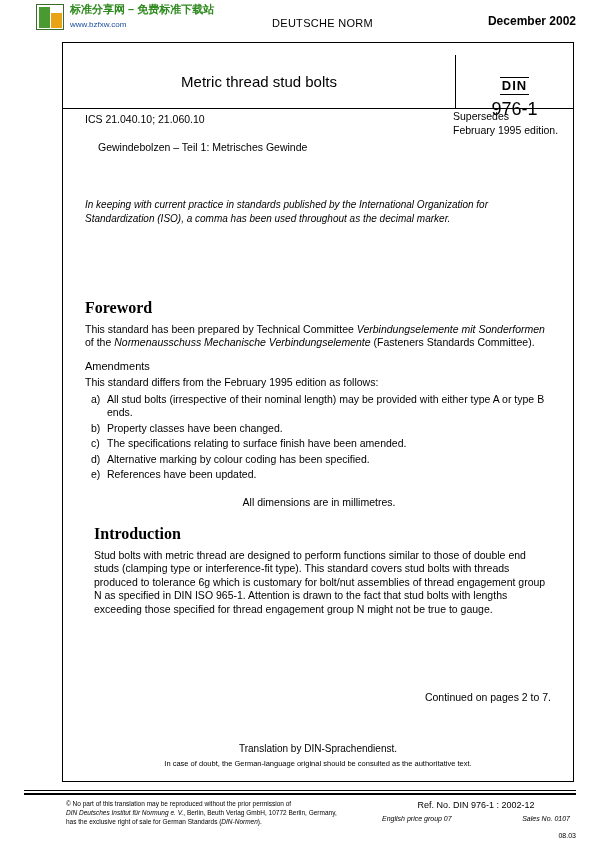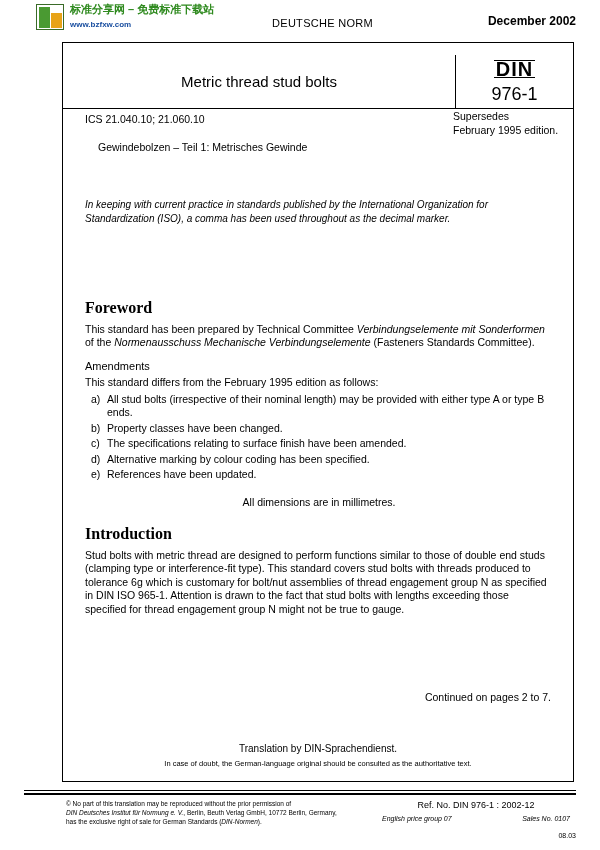--- a/index.html
+++ b/index.html
@@ -56,21 +56,21 @@
   }
   .banner-title {
     font-size: 11px;
     font-weight: bold;
     color: #2f8a1f;
     letter-spacing: 0px;
     white-space: nowrap;
   }
   .banner-url {
     font-size: 8px;
-    font-weight: bold;
+    font-weight: normal;
     color: #1a4fa0;
     margin-top: 3px;
     white-space: nowrap;
   }
   .deutsche-norm {
     position: absolute;
     left: 272px; top: 17px;
     font-size: 11px;
     color: #000;
     letter-spacing: 0.3px;
@@ -108,22 +108,22 @@
   }
   .din-block {
     position: absolute;
     left: 392px; top: 0;
     width: 118px; height: 53px;
     border-left: 1px solid #000;
     box-sizing: border-box;
     text-align: center;
   }
   .din-word {
-    margin-top: 5px;
-    font-size: 20px;
+    margin-top: 22px;
+    font-size: 13px;
     font-weight: bold;
     letter-spacing: 1px;
     display: inline-block;
     border-bottom: 1.5px solid #000;
     border-top: 1.5px solid #000;
     padding: 0 2px;
     line-height: 16px;
   }
   .din-num {
     margin-top: 4px;
@@ -189,21 +189,21 @@
     position: relative;
   }
   .list li .mk {
     position: absolute;
     left: 6px;
   }
   .center-note {
     text-align: center;
     margin: 14px 0 18px 0;
   }
-  .intro-block { margin-top: 16px; }
+  .intro-block { margin-top: 16px; margin-left: 9px; }
   .continued {
     position: absolute;
     right: 22px; top: 648px;
     font-size: 10.5px;
   }
   .translation {
     position: absolute;
     left: 0; top: 700px;
     width: 510px;
     text-align: center;

